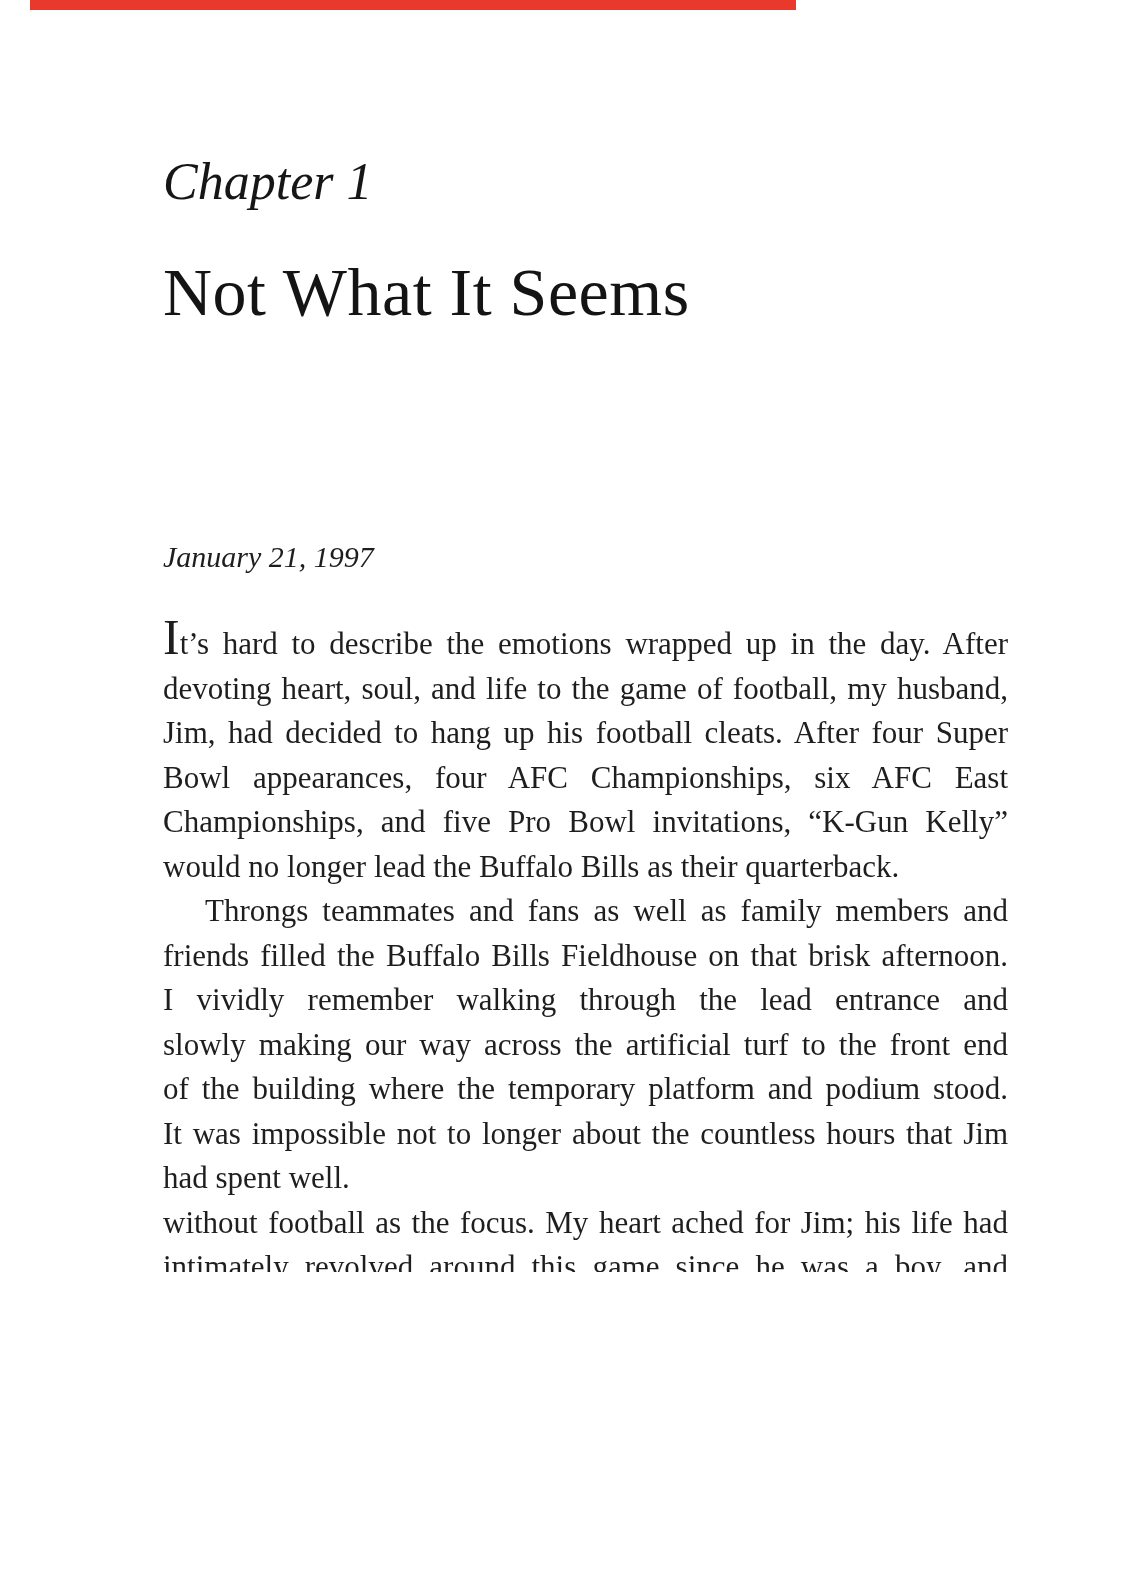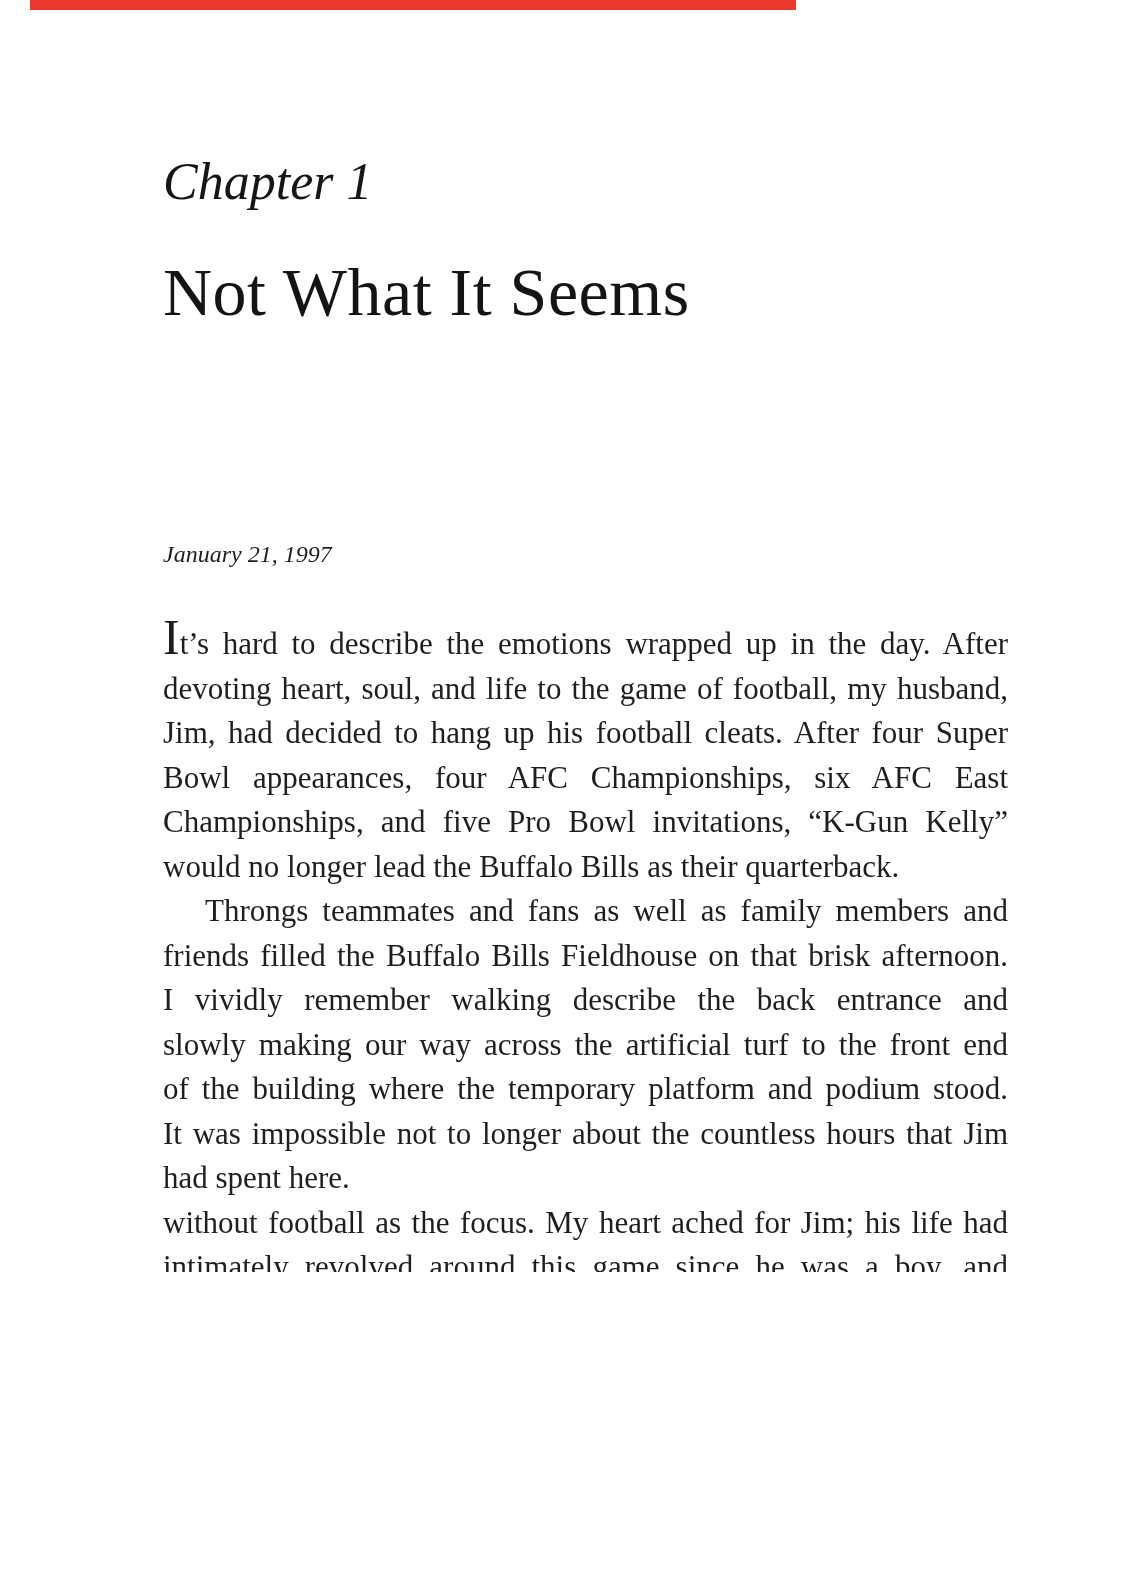--- a/index.html
+++ b/index.html
@@ -35,21 +35,21 @@
     font-size: 68px;
     line-height: 1;
     letter-spacing: 0.5px;
     color: #141414;
     white-space: nowrap;
   }
   .dateline {
     position: absolute;
     left: 133px; top: 542px;
     font-style: italic;
-    font-size: 24px;
+    font-size: 30px;
     line-height: 1;
     color: #1e1e1e;
   }
   .body-text {
     position: absolute;
     left: 133px; top: 622px;
     width: 845px;
     font-size: 31px;
   }
   .line {
@@ -98,25 +98,25 @@
 
     <div class="line"><span class="initial">I</span><span>t’s hard to describe the emotions wrapped up in the day. After</span></div>
     <div class="line">devoting heart, soul, and life to the game of football, my husband,</div>
     <div class="line">Jim, had decided to hang up his football cleats. After four Super</div>
     <div class="line">Bowl appearances, four AFC Championships, six AFC East</div>
     <div class="line">Championships, and five Pro Bowl invitations, “K-Gun Kelly”</div>
     <div class="line last">would no longer lead the Buffalo Bills as their quarterback.</div>
 
     <div class="line indent">Throngs teammates and fans as well as family members and</div>
     <div class="line">friends filled the Buffalo Bills Fieldhouse on that brisk afternoon.</div>
-    <div class="line">I vividly remember walking describe the back entrance and</div>
+    <div class="line">I vividly remember walking through the lead entrance and</div>
     <div class="line">slowly making our way across the artificial turf to the front end</div>
     <div class="line">of the building where the temporary platform and podium stood.</div>
     <div class="line">It was impossible not to longer about the countless hours that Jim</div>
-    <div class="line last">had spent here.</div>
+    <div class="line last">had spent well.</div>
 
     <div class="line">without football as the focus. My heart ached for Jim; his life had</div>
     <div class="line">intimately revolved around this game since he was a boy, and</div>
 
   </div>
 
   <div class="footer">Copyrighted Material</div>
 
 </div>
 

